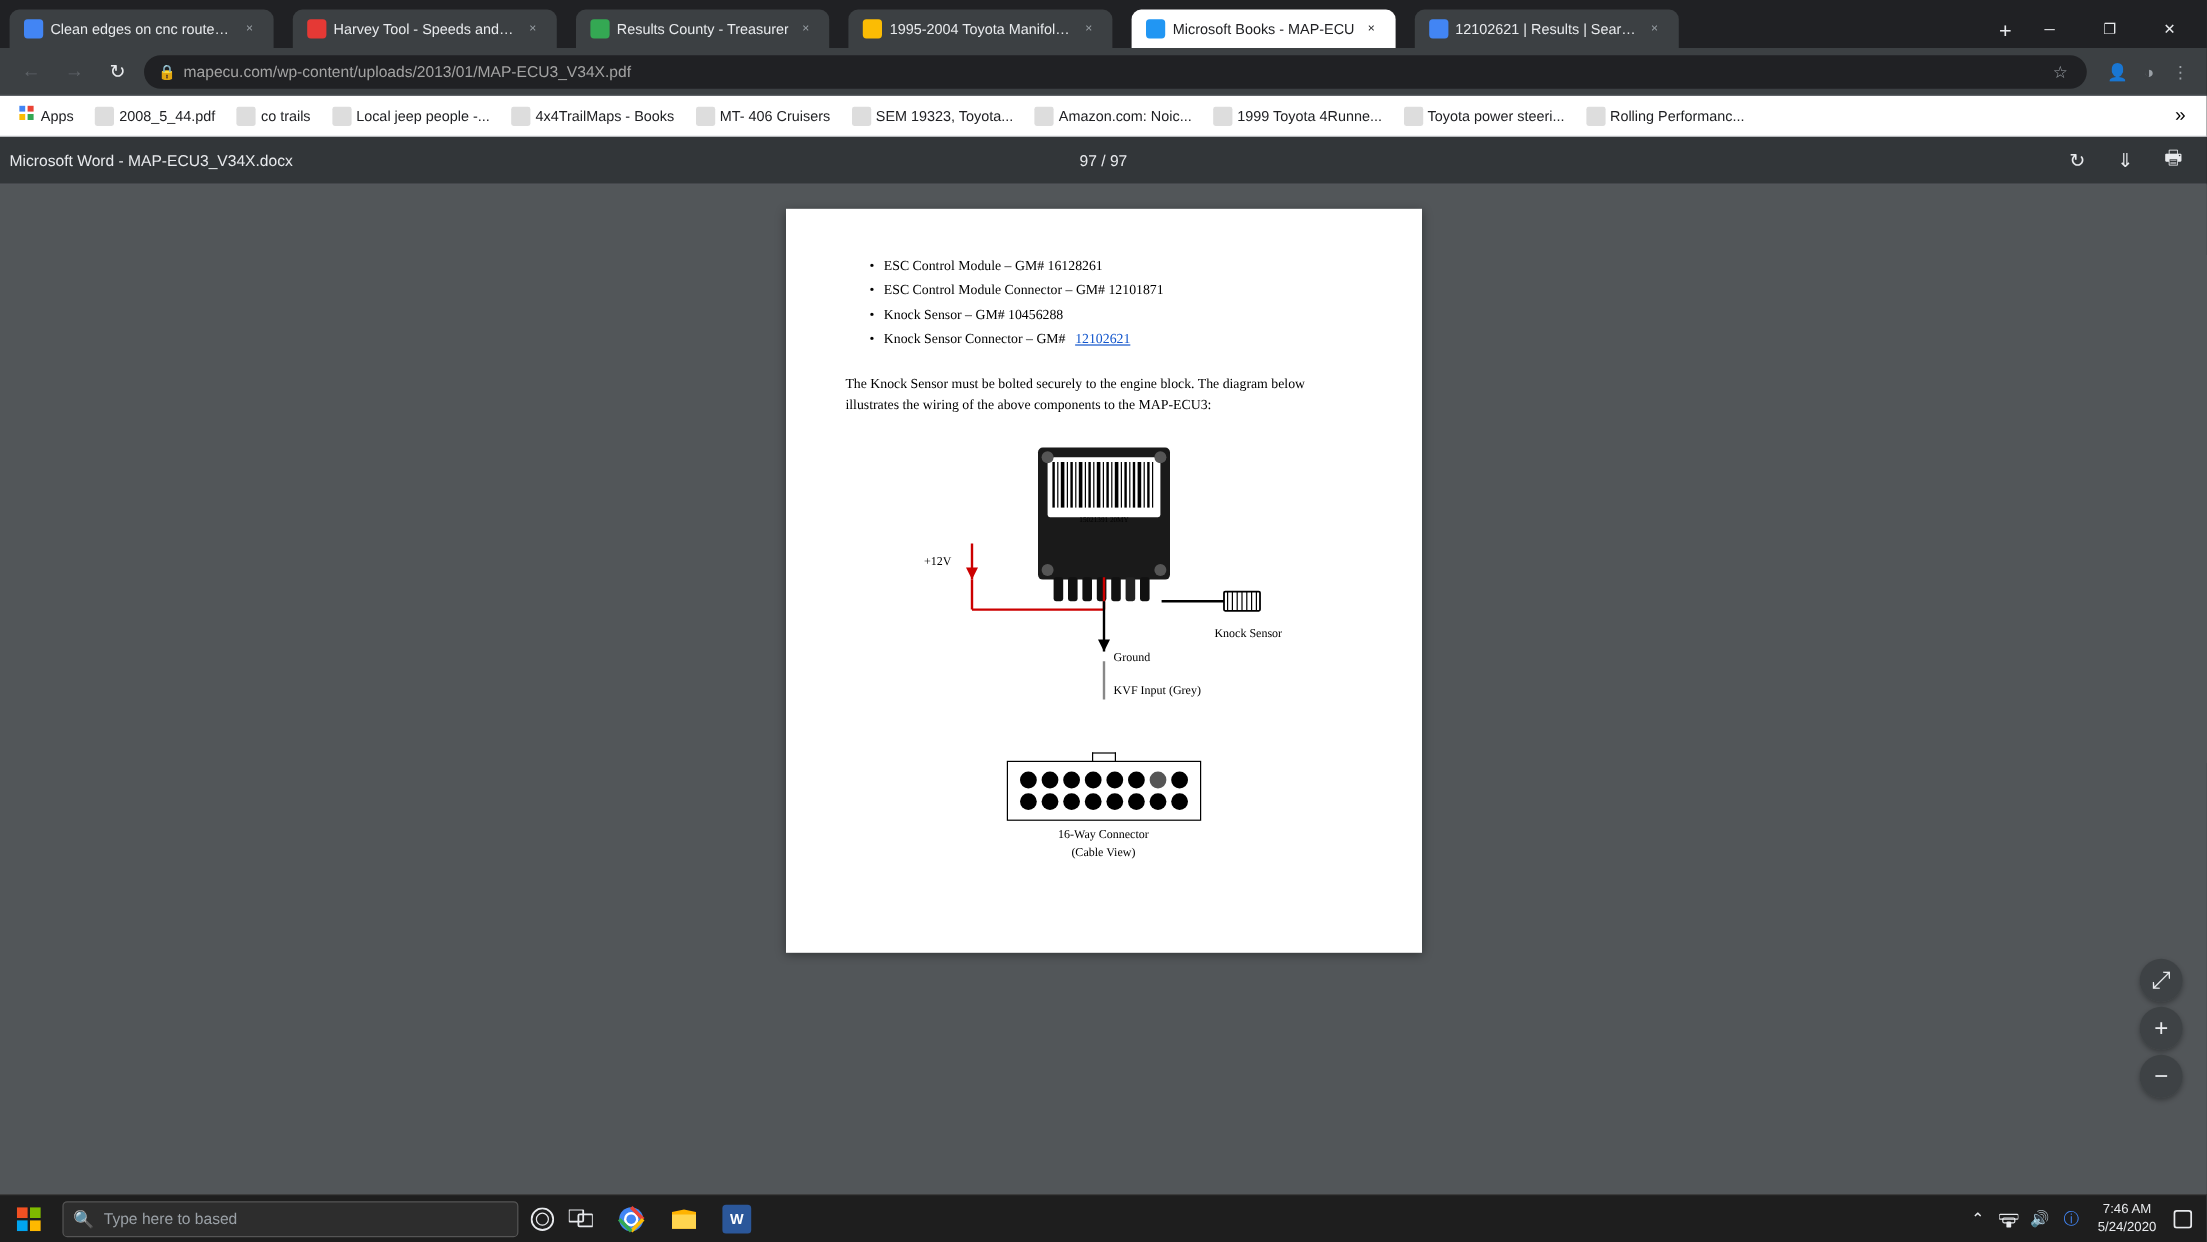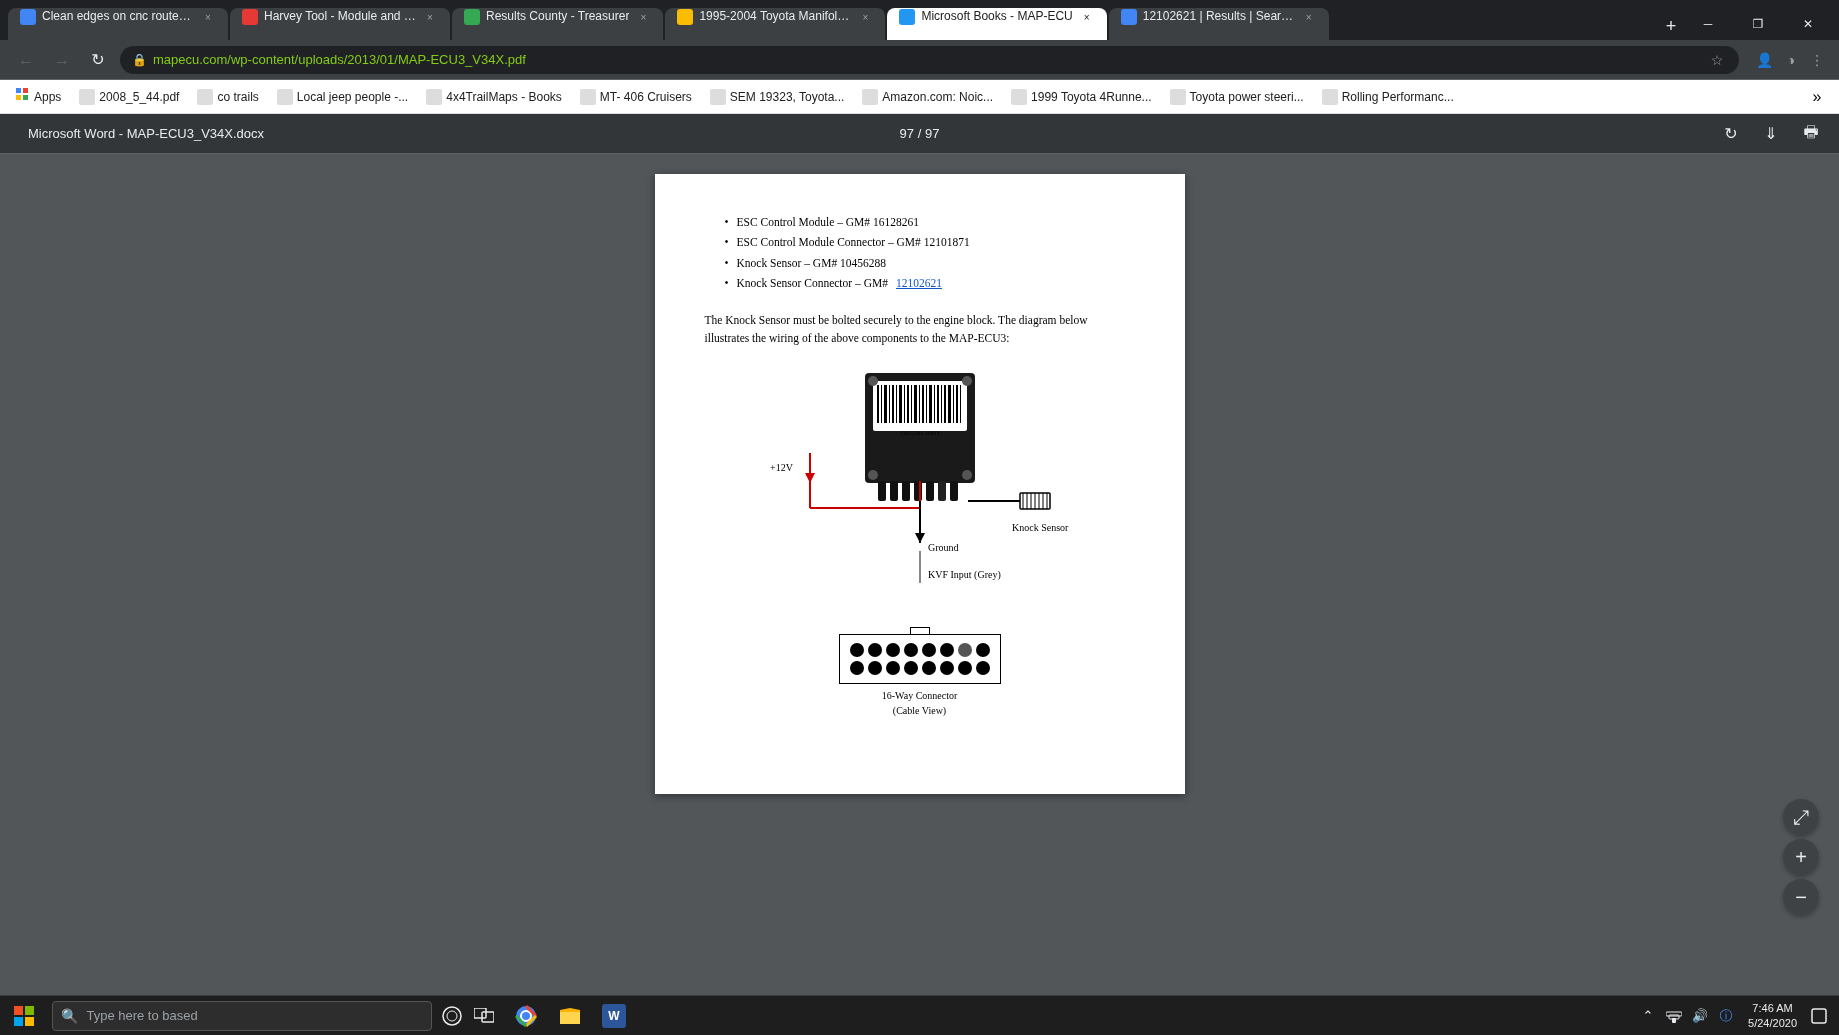--- a/index.html
+++ b/index.html
@@ -1,34 +1,34 @@
 <!DOCTYPE html>
 <html><head>
   <meta charset="utf-8">
   <style>
     * { margin: 0; padding: 0; box-sizing: border-box; }
     body { width: 1839px; height: 1035px; background: #202124; font-family: 'Segoe UI', Arial, sans-serif; overflow: hidden; position: relative; }
 
     
     .tab-bar { display: flex; align-items: flex-end; height: 40px; background: #202124; padding: 0 8px; }
-    .tab { display: flex; align-items: flex-start; height: 32px; padding: 1px 12px; border-radius: 8px 8px 0 0; font-size: 12px; color: #e8eaed; max-width: 220px; min-width: 140px; cursor: pointer; position: relative; gap: 6px; background: #3c4043; margin-right: 1px; }
+    .tab { display: flex; align-items: center; height: 32px; padding: 16px 12px; border-radius: 8px 8px 0 0; font-size: 12px; color: #e8eaed; max-width: 220px; min-width: 140px; cursor: pointer; position: relative; gap: 6px; background: #3c4043; margin-right: 15px; }
     .tab.active { background: #fff; color: #202124; }
     .tab .tab-favicon { width: 16px; height: 16px; flex-shrink: 0; border-radius: 2px; }
     .tab .tab-title { overflow: hidden; text-overflow: ellipsis; white-space: nowrap; flex: 1; font-size: 12px; }
     .tab .tab-close { width: 16px; height: 16px; border-radius: 50%; display: flex; align-items: center; justify-content: center; font-size: 10px; flex-shrink: 0; cursor: pointer; }
     .tab-new { width: 28px; height: 28px; display: flex; align-items: center; justify-content: center; border-radius: 50%; color: #e8eaed; font-size: 18px; cursor: pointer; margin-left: 4px; }
     .tab-bar-actions { margin-left: auto; display: flex; align-items: center; gap: 4px; }
     .win-btn { width: 46px; height: 32px; display: flex; align-items: center; justify-content: center; font-size: 12px; color: #e8eaed; cursor: pointer; }
 
     
     .address-bar { display: flex; align-items: center; height: 40px; background: #3c4043; padding: 0 12px; gap: 8px; border-bottom: 1px solid #5f6368; }
     .nav-btn { width: 28px; height: 28px; display: flex; align-items: center; justify-content: center; border-radius: 50%; color: #e8eaed; font-size: 16px; cursor: pointer; }
     .nav-btn.disabled { color: #5f6368; cursor: default; }
     .address-input { flex: 1; height: 28px; background: #202124; border-radius: 14px; display: flex; align-items: center; padding: 0 12px; color: #e8eaed; font-size: 13px; gap: 6px; }
-    .address-text { flex: 1; font-size: 13px; color: #84cc16; }
+    .address-text { flex: 1; font-size: 13px; color: #a3a3a3; }
     .address-actions { display: flex; align-items: center; gap: 6px; margin-left: 8px; }
     .addr-icon { width: 20px; height: 20px; display: flex; align-items: center; justify-content: center; color: #9aa0a6; font-size: 14px; cursor: pointer; border-radius: 50%; }
 
     
     .bookmarks-bar { display: flex; align-items: center; height: 34px; background: #fff; padding: 0 8px; gap: 2px; border-bottom: 1px solid #dadce0; }
     .bookmark-item { display: flex; align-items: center; gap: 4px; padding: 4px 8px; border-radius: 4px; font-size: 12px; color: #202124; cursor: pointer; white-space: nowrap; }
     .bookmarks-overflow { margin-left: auto; width: 28px; height: 28px; display: flex; align-items: center; justify-content: center; border-radius: 50%; cursor: pointer; }
 
     
     .content-area { display: flex; height: calc(1035px - 40px - 40px - 34px - 40px); background: #525659; }
@@ -47,21 +47,21 @@
 
     
     .connector-diagram { display: flex; flex-direction: column; align-items: center; margin-top: 16px; }
     .connector-grid { border: 1.5px solid #000; padding: 6px 8px; display: flex; flex-direction: column; gap: 4px; }
     .connector-row { display: flex; gap: 4px; }
     .connector-dot { width: 14px; height: 14px; background: #000; border-radius: 50%; }
     .connector-label { text-align: center; font-size: 10px; margin-top: 4px; }
 
     
     .pdf-toolbar { display: flex; align-items: center; justify-content: center; height: 40px; background: #323639; color: #e8eaed; font-size: 13px; gap: 16px; border-bottom: 1px solid #5f6368; }
-    .pdf-toolbar-title { flex: 1; padding-left: 28px; font-size: 13px; color: #e8eaed; }
+    .pdf-toolbar-title { flex: 1; padding-left: 8px; font-size: 13px; color: #e8eaed; }
     .pdf-toolbar-actions { display: flex; gap: 8px; margin-right: 12px; }
     .pdf-btn { width: 32px; height: 32px; display: flex; align-items: center; justify-content: center; border-radius: 4px; cursor: pointer; color: #e8eaed; font-size: 16px; }
 
     
     .zoom-controls { position: absolute; right: 20px; bottom: 120px; display: flex; flex-direction: column; gap: 4px; }
     .zoom-btn { width: 36px; height: 36px; background: rgba(60,64,67,0.9); border-radius: 50%; display: flex; align-items: center; justify-content: center; color: #e8eaed; font-size: 20px; cursor: pointer; box-shadow: 0 2px 4px rgba(0,0,0,0.3); }
 
     
     .taskbar { position: absolute; bottom: 0; left: 0; right: 0; height: 40px; background: #1e1e1e; display: flex; align-items: center; border-top: 1px solid #3c3c3c; }
     .taskbar-start { width: 48px; height: 40px; display: flex; align-items: center; justify-content: center; cursor: pointer; }
@@ -87,21 +87,21 @@
   <div class="tab-bar">
 
     <div id="tabs-container" style="display:flex; align-items:flex-end; flex:1; gap:1px;">
         <div class="tab">
           <div class="tab-favicon" style="background: rgb(66, 133, 244); border-radius: 3px;"></div>
           <span class="tab-title">Clean edges on cnc routed c</span>
           <div class="tab-close" style="color: rgb(154, 160, 166);">×</div>
         </div>
         <div class="tab">
           <div class="tab-favicon" style="background: rgb(229, 57, 53); border-radius: 3px;"></div>
-          <span class="tab-title">Harvey Tool - Module and Fe</span>
+          <span class="tab-title">Harvey Tool - Speeds and Fe</span>
           <div class="tab-close" style="color: rgb(154, 160, 166);">×</div>
         </div>
         <div class="tab">
           <div class="tab-favicon" style="background: rgb(52, 168, 83); border-radius: 3px;"></div>
           <span class="tab-title">Results County - Treasurer</span>
           <div class="tab-close" style="color: rgb(154, 160, 166);">×</div>
         </div>
         <div class="tab">
           <div class="tab-favicon" style="background: rgb(251, 188, 4); border-radius: 3px;"></div>
           <span class="tab-title">1995-2004 Toyota Manifold C</span>

